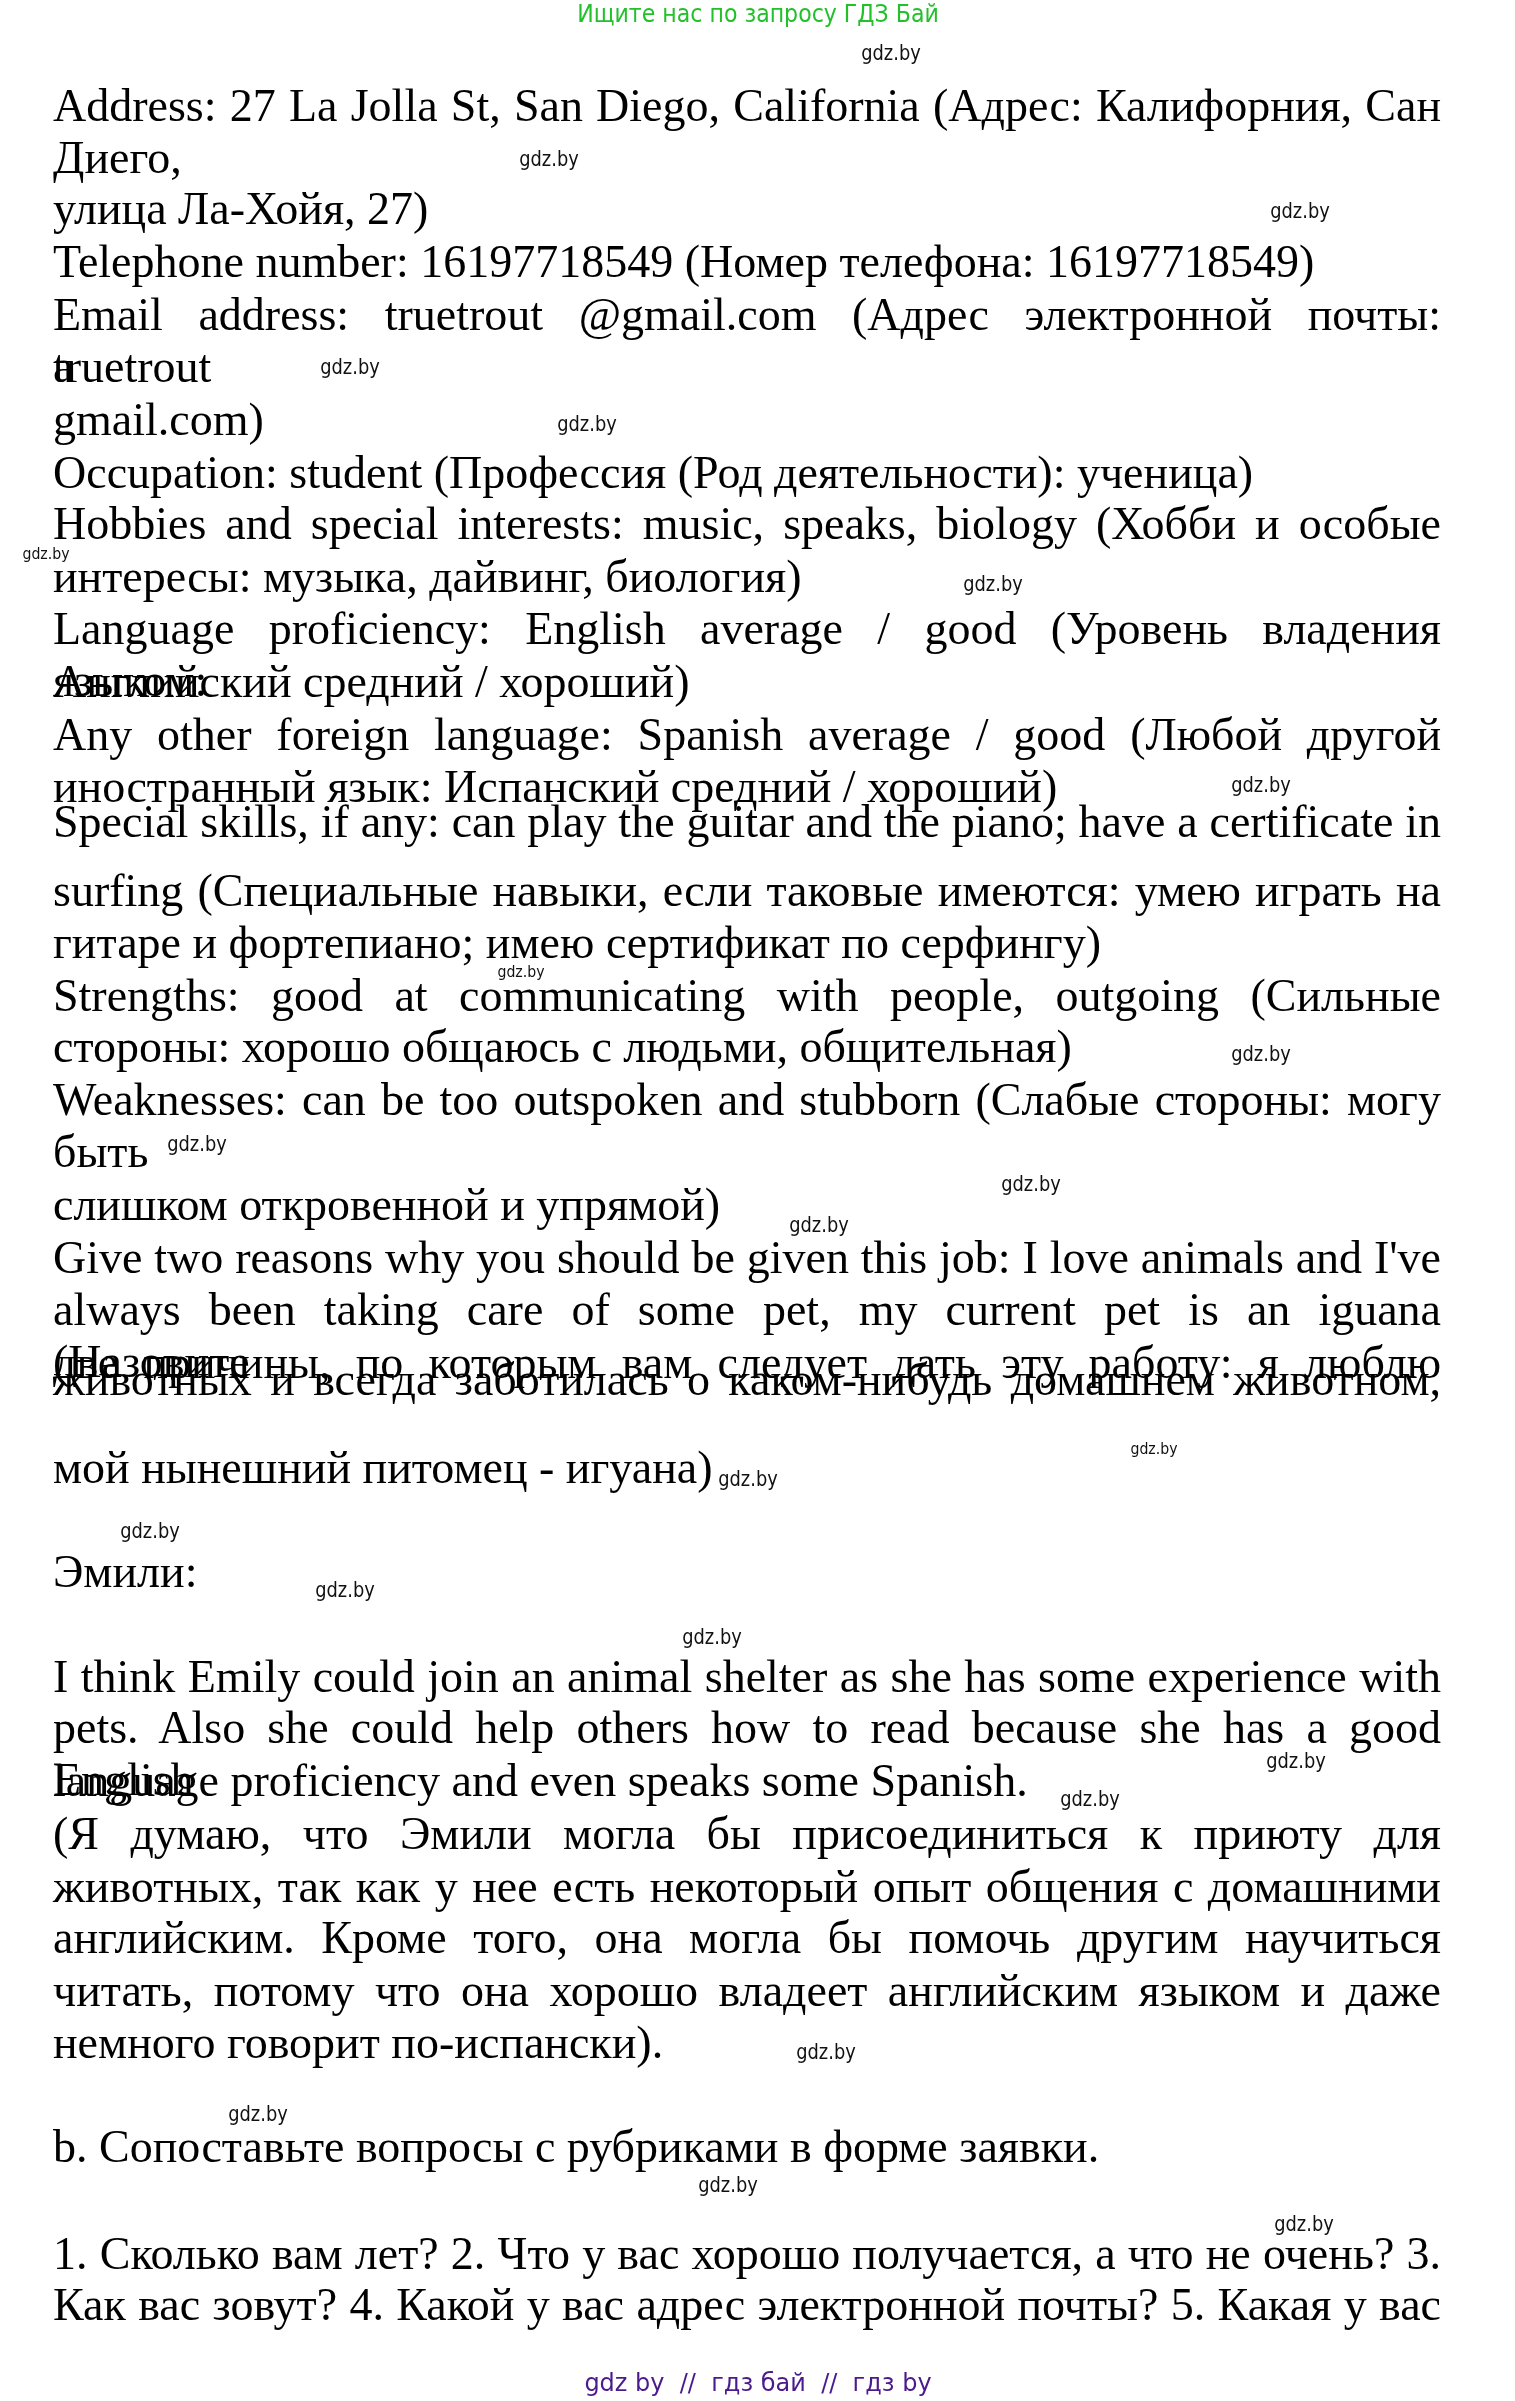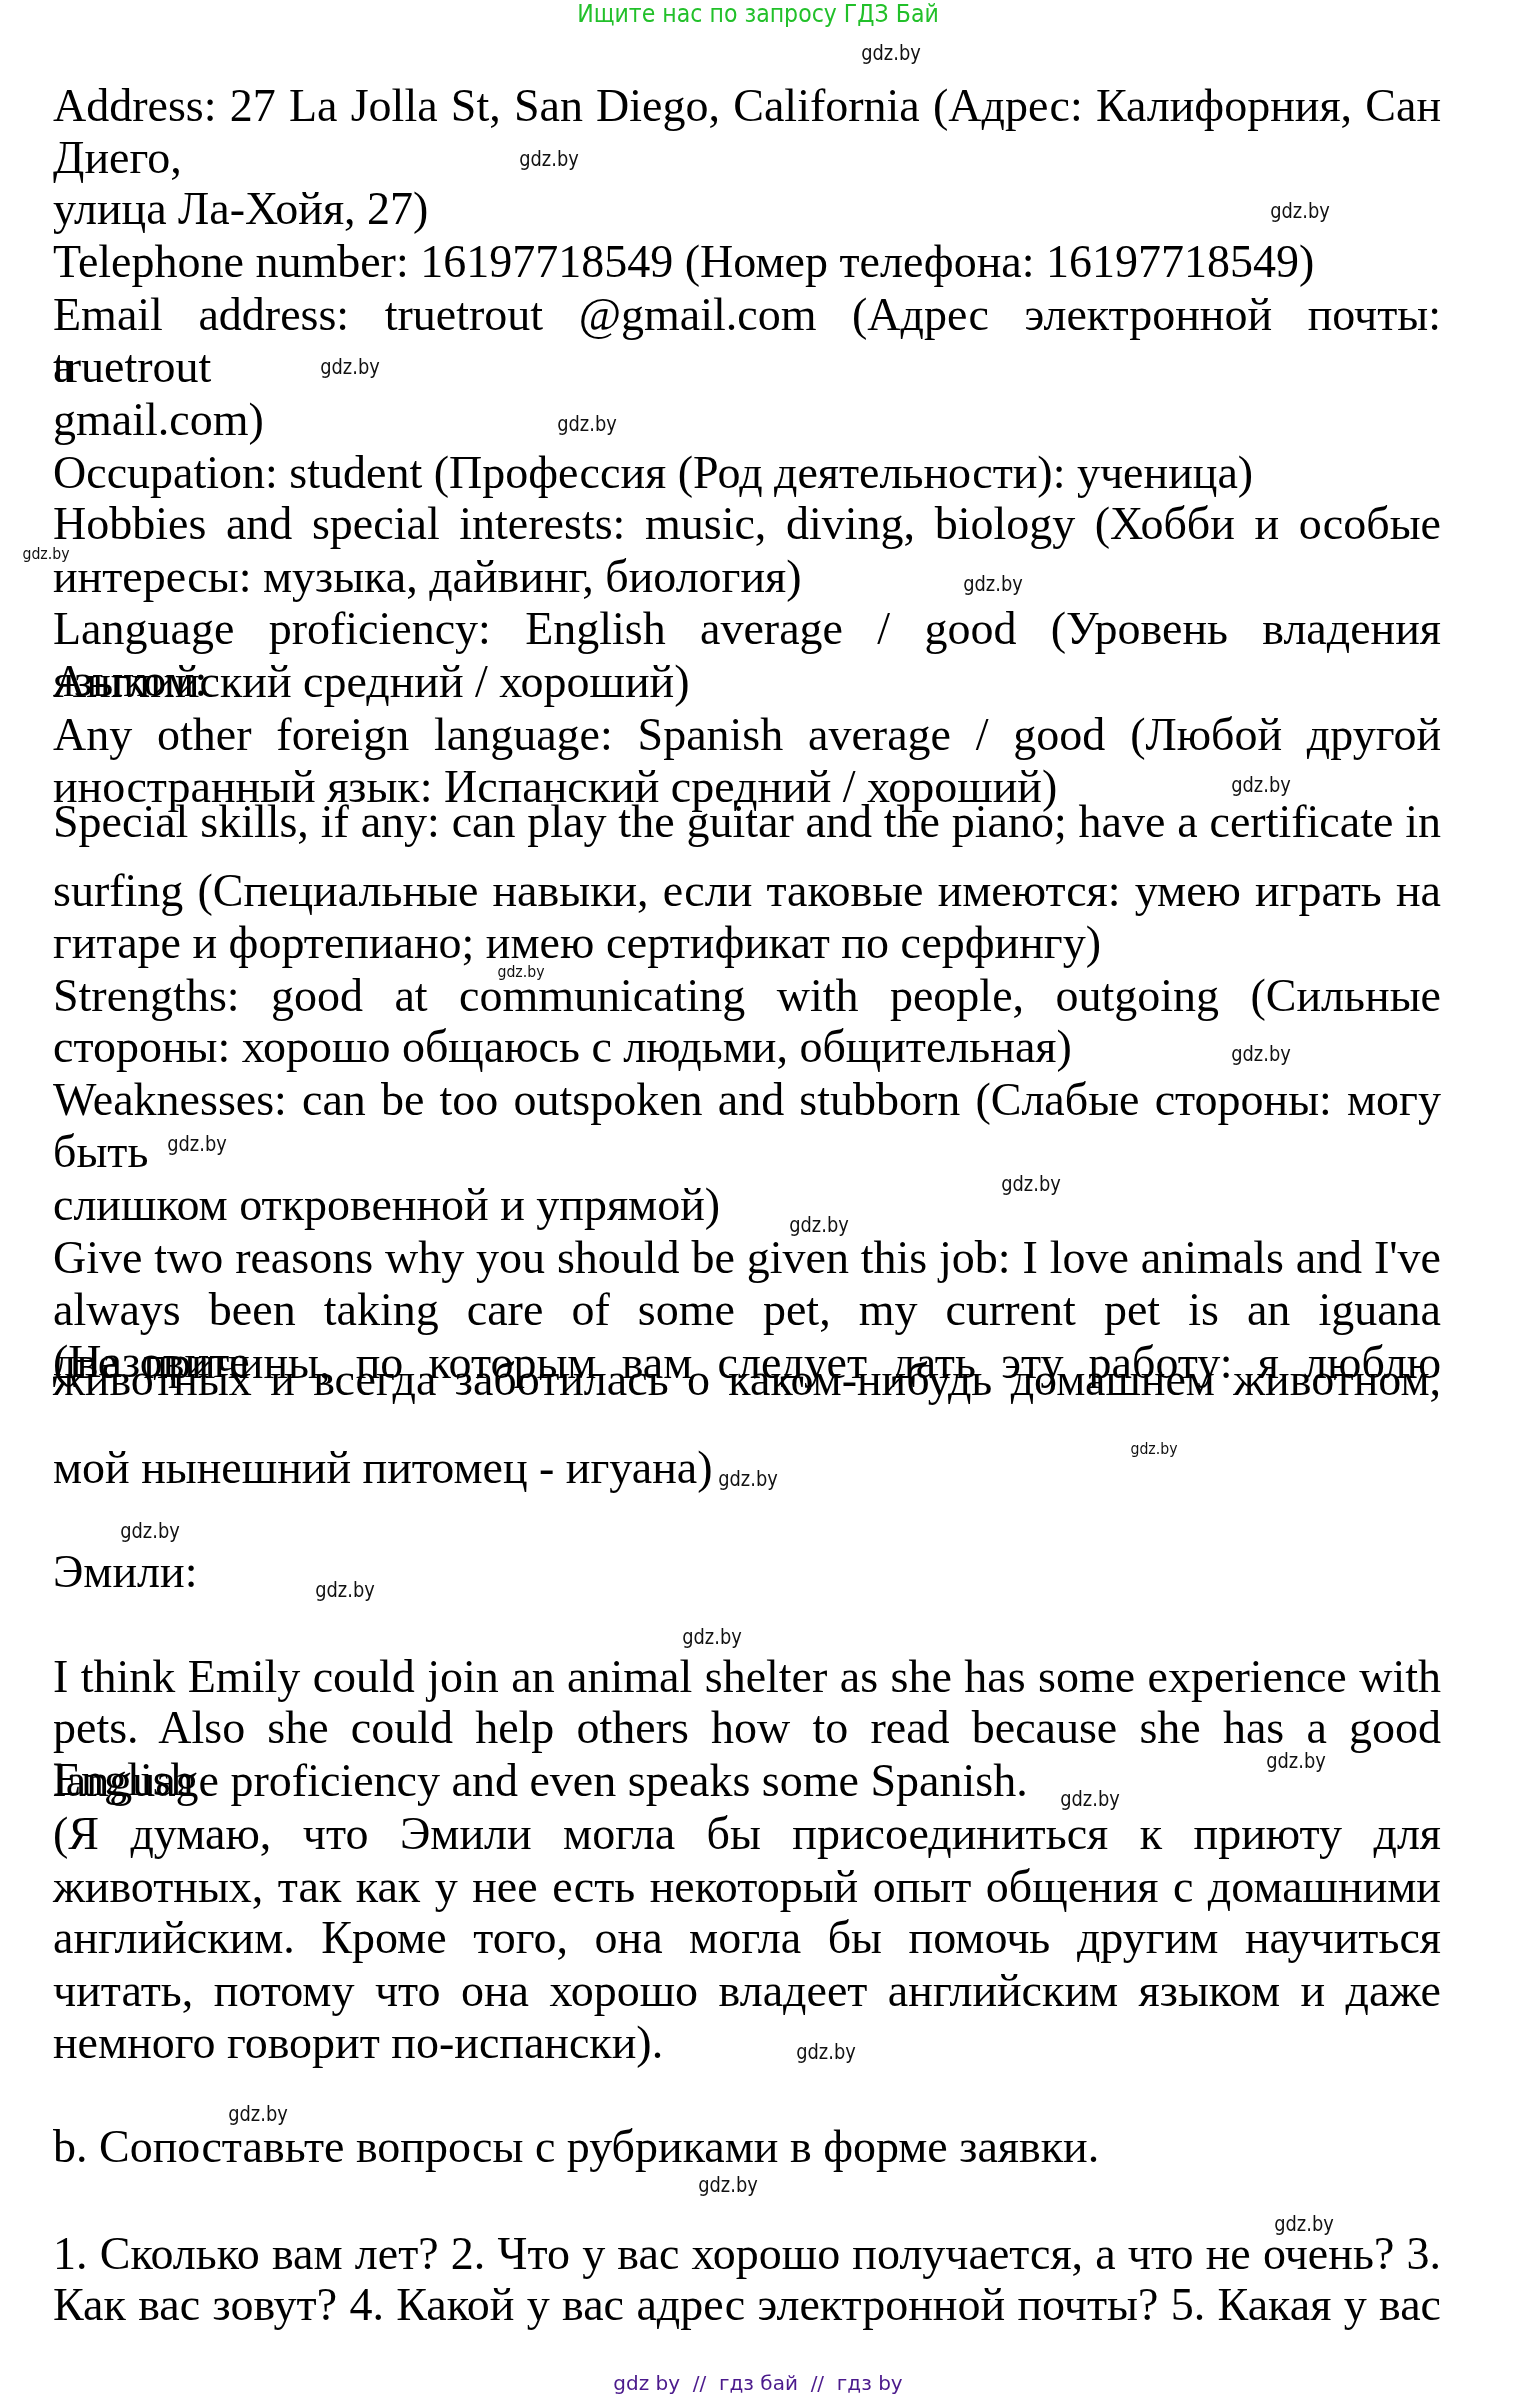--- a/index.html
+++ b/index.html
@@ -6,21 +6,21 @@
   body { width: 1516px; height: 2401px; position: relative; overflow: hidden; }
   .header {
     position: absolute; left: 0; top: 0; width: 1516px; height: 28px;
     text-align: center; font-family: "DejaVu Sans", sans-serif;
     font-size: 24px; line-height: 28px; color: #22c02a;
     transform: scaleX(0.92);
   }
   .footer {
     position: absolute; left: 0; top: 2366px; width: 1516px; height: 35px;
     text-align: center; font-family: "DejaVu Sans", sans-serif;
-    font-size: 20px; line-height: 35px; color: #4b1a8c; white-space: pre;
+    font-size: 24px; line-height: 35px; color: #4b1a8c; white-space: pre;
   }
   .line {
     position: absolute; left: 53px; width: 1388px; height: 52px;
     font-family: "Liberation Serif", serif; font-size: 46px; line-height: 52px;
     color: #000; white-space: nowrap; transform-origin: left center;
   }
   .line.j { text-align: justify; text-align-last: justify; white-space: normal; }
   .wm {
     position: absolute; font-family: "DejaVu Sans", sans-serif; font-size: 21px;
     line-height: 24px; color: #111; white-space: nowrap; transform: translate(-50%, -50%) scaleX(0.85);
@@ -33,21 +33,21 @@
 <div class="header">Ищите нас по запросу ГДЗ Бай</div>
 
 <div class="line j" style="top:80px">Address: 27 La Jolla St, San Diego, California (Адрес: Калифорния, Сан</div>
 <div class="line" style="top:132px">Диего,</div>
 <div class="line" style="top:183px">улица Ла-Хойя, 27)</div>
 <div class="line" style="top:236px">Telephone number: 16197718549 (Номер телефона: 16197718549)</div>
 <div class="line j" style="top:289px">Email address: truetrout @gmail.com (Адрес электронной почты: truetrout</div>
 <div class="line" style="top:341px">a</div>
 <div class="line" style="top:394px">gmail.com)</div>
 <div class="line" style="top:447px">Occupation: student (Профессия (Род деятельности): ученица)</div>
-<div class="line j" style="top:498px">Hobbies and special interests: music, diving, biology (Хобби и особые</div>
+<div class="line j" style="top:498px">Hobbies and special interests: music, speaks, biology (Хобби и особые</div>
 <div class="line" style="top:551px">интересы: музыка, дайвинг, биология)</div>
 <div class="line j" style="top:603px">Language proficiency: English average / good (Уровень владения языком:</div>
 <div class="line" style="top:656px">Английский средний / хороший)</div>
 <div class="line j" style="top:709px">Any other foreign language: Spanish average / good (Любой другой</div>
 <div class="line" style="top:761px">иностранный язык: Испанский средний / хороший)</div>
 <div class="line j" style="top:796px">Special skills, if any: can play the guitar and the piano; have a certificate in</div>
 <div class="line j" style="top:865px">surfing (Специальные навыки, если таковые имеются: умею играть на</div>
 <div class="line" style="top:917px">гитаре и фортепиано; имею сертификат по серфингу)</div>
 <div class="line j" style="top:970px">Strengths: good at communicating with people, outgoing (Сильные</div>
 <div class="line" style="top:1021px">стороны: хорошо общаюсь с людьми, общительная)</div>

